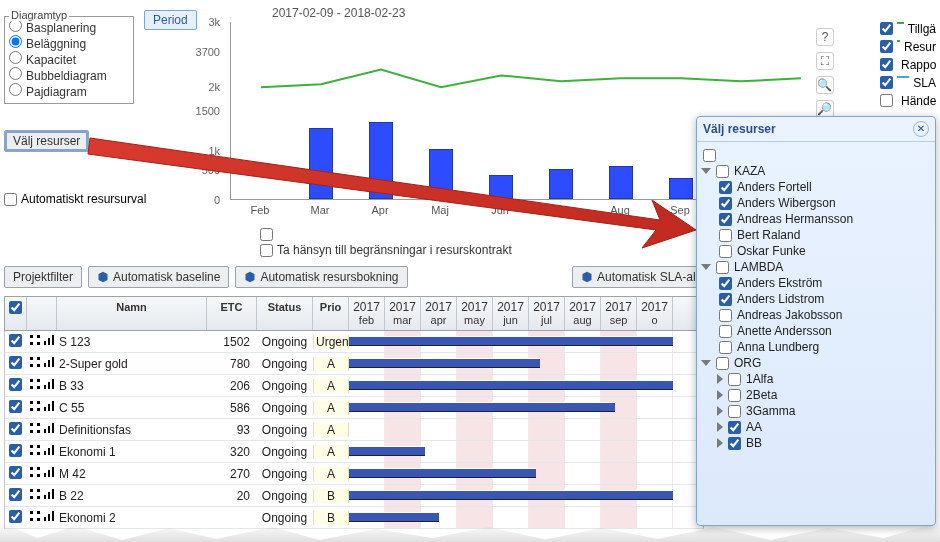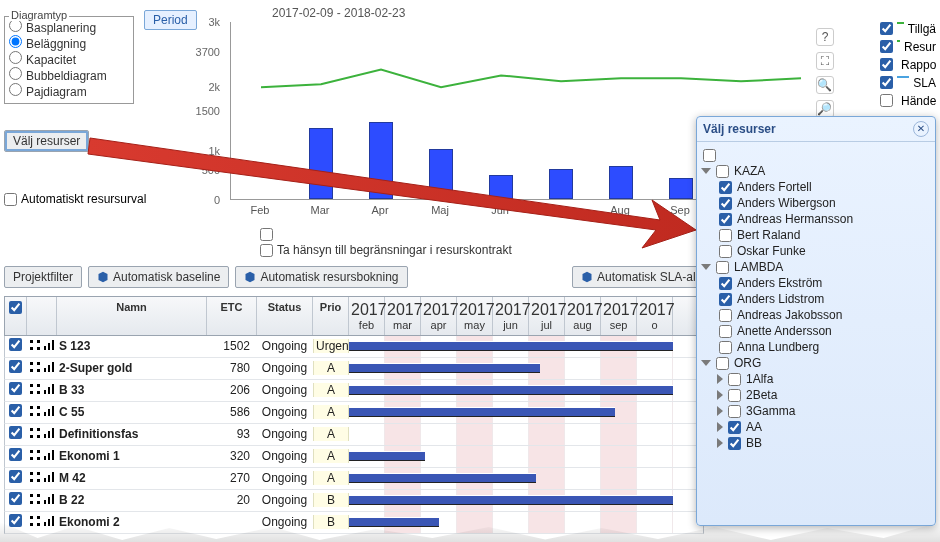--- a/index.html
+++ b/index.html
@@ -41,27 +41,27 @@
 .table-wrap { position: absolute; left: 4px; top: 296px; width: 700px; }
 .table-header { display: flex; border: 1px solid #9aa4b0; background: linear-gradient(#f7f8fa,#e5e9ee); }
 .table-header .th { border-right: 1px solid #c0c7d0; padding: 4px 2px; text-align: center; font-size: 11px; color: #333; }
 .th.chk { width: 22px; }
 .th.ico { width: 30px; }
 .th.name { width: 150px; font-weight: bold; }
 .th.etc { width: 50px; font-weight: bold; }
 .th.status { width: 56px; font-weight: bold; }
 .th.prio { width: 36px; font-weight: bold; }
 .th.month { width: 36px; line-height: 1.1; }
-.th.month small { display:block; font-size: 16px; }
+.th.month small { display:block; font-size: 12px; }
 
 .table-body .tr { display: flex; border-left: 1px solid #c0c7d0; border-right: 1px solid #c0c7d0; border-bottom: 1px solid #e3e6ea; align-items: center; height: 22px; }
 .td { border-right: 1px solid transparent; padding: 0 2px; font-size: 12px; color: #222; }
 .td.chk { width: 22px; text-align: center; }
 .td.ico { width: 30px; text-align: center; }
-.td.name { width: 150px; font-weight: bold; }
+.td.name { width: 150px; }
 .td.etc { width: 50px; text-align: right; padding-right: 6px; }
 .td.status { width: 56px; text-align: center; }
 .td.prio { width: 36px; text-align: center; background: #fffde5; border-left: 1px solid #e0e0c0; border-right: 1px solid #e0e0c0; }
 .td.gantt { flex: 1; position: relative; height: 100%; }
 .gantt-bg { position: absolute; inset: 0; display: flex; }
 .gantt-bg .cell { width: 36px; height: 100%; border-right: 1px solid #f0e8ea; }
 .gantt-bg .cell.w { background: #f7e4e6; }
 .gantt-bar { position: absolute; top: 5px; height: 10px; background: #3a56b5; border-top: 1px solid #fff; border-bottom: 1px solid #222; }
 
 .arrow-overlay { position: absolute; left: 60px; top: 130px; width: 640px; height: 130px; pointer-events: none; }

